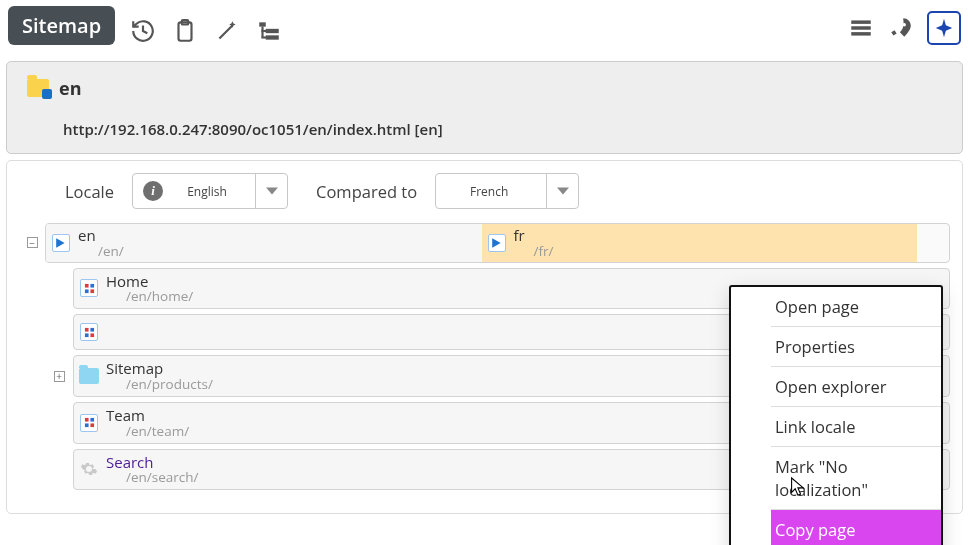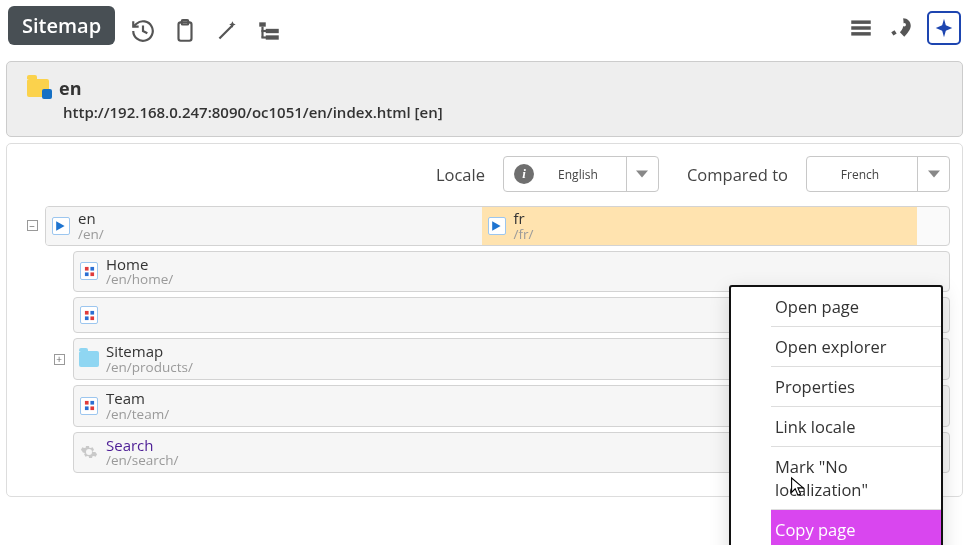--- a/index.html
+++ b/index.html
@@ -10,30 +10,30 @@
   .toolbar .right { margin-left: auto; display:flex; gap:12px; align-items:center; }
   .sitemap-btn { background:#484f54; color:#fff; border-radius:6px; padding:6px 14px; font-size:20px; font-weight:600; user-select:none; }
   .tb-icon { width:28px; height:28px; display:flex; align-items:center; justify-content:center; color:#555; }
   .tb-icon svg { width:26px; height:26px; }
   .launch-box { width:34px; height:34px; border:2px solid #1d45b0; border-radius:5px; display:flex; align-items:center; justify-content:center; }
 
   
   .panel { margin: 10px 6px 4px 6px; border:1px solid #ccc; border-radius:5px; background:#eeeeee; padding:14px 20px 14px 20px; }
   .panel .title-row { display:flex; align-items:center; gap:10px; }
   .panel .title { font-weight:700; font-size:18px; color:#333; }
-  .panel .url { margin-top:2px; margin-left:36px; font-size:15px; font-weight:600; color:#333; }
+  .panel .url { margin-top:19px; margin-left:36px; font-size:15px; font-weight:600; color:#333; }
 
   .folder-icon { display:inline-block; width:22px; height:18px; position:relative; }
   .folder-icon .tab { position:absolute; top:-4px; left:0; width:10px; height:4px; background:#fbd24c; border-top-left-radius:2px; border-top-right-radius:2px; }
   .folder-icon .body { position:absolute; inset:0; background:#fbd24c; border-radius:2px; }
   .folder-icon .badge { position:absolute; right:-3px; bottom:-2px; width:10px; height:10px; background:#1670c4; border-radius:2px; }
 
   
   .content { margin:6px 6px 0 6px; border:1px solid #ddd; border-radius:5px; padding:12px 12px 18px 12px; }
-  .locale-row { display:flex; align-items:center; gap:18px; margin-left:46px;justify-content:flex-end; }
+  .locale-row { display:flex; align-items:center; gap:18px; margin-left:46px; }
   .loc-label { font-size:16.5px; color:#444; }
   .select { border:1px solid #c8c8c8; border-radius:4px; height:36px; display:flex; align-items:center; background:#fff; }
   .select .val { padding:0 16px 0 12px; font-size:12px; color:#444; min-width:92px; text-align:center; }
   .select .info-i { width:20px; height:20px; border-radius:50%; background:#6f6f6f; color:#fff; display:inline-flex; align-items:center; justify-content:center; margin-left:10px; font-weight:700; font-size:13px; font-family:Georgia, serif; font-style:italic; }
   .select .caret { border-left:1px solid #c8c8c8; height:100%; width:32px; display:flex; align-items:center; justify-content:center; }
   .caret svg { width:12px; height:12px; fill:#888; }
 
   
   .tree { margin-top:14px; }
   .tree-row { display:flex; align-items:stretch; margin-bottom:5px; }
@@ -42,21 +42,21 @@
   .expander { width:11px; height:11px; border:1px solid #999; display:flex; align-items:center; justify-content:center; font-size:10px; line-height:1; color:#666; background:#fff; }
 
   .row-card { flex:1; border:1px solid #d3d3d3; border-radius:4px; background:#f6f6f6; display:flex; align-items:center; min-height:36px; }
   .row-card.split { padding:0; background:#fafafa; overflow:hidden; }
   .split .half { flex:1; display:flex; align-items:center; padding:3px 4px 3px 2px; }
   .split .half.left { background:#f6f6f6; }
   .split .half.right { background:#ffe3af; }
   .row-inner { display:flex; align-items:center; padding:4px 2px; width:100%; }
   .ico { width:22px; height:22px; margin:0 6px 0 2px; display:flex; align-items:center; justify-content:center; flex-shrink:0; }
   .txt .t1 { font-size:15px; color:#333; line-height:1.12; }
-  .txt .t2 { font-size:13.5px; color:#9a9a9a; line-height:1.1; }
+  .txt .t2 { font-size:13.5px; color:#9a9a9a; line-height:1.1;margin-left:20px; }
   .txt.dim .t1 { color:#4c1d95; }
 
   .arrow-ico { width:18px; height:18px; border:1px solid #9cc6ef; border-radius:2px; background:#fff; display:flex; align-items:center; justify-content:center; }
   .arrow-ico svg { width:12px; height:12px; }
 
   .page-ico { width:18px; height:18px; border:1px solid #9cc6ef; border-radius:2px; background:#fff; display:flex; align-items:center; justify-content:center; }
 
   .folder-blue { width:20px; height:16px; position:relative; }
   .folder-blue .tab { position:absolute; top:-3px; left:0; width:9px; height:3px; background:#8fd6f2; border-top-left-radius:2px; border-top-right-radius:2px; }
   .folder-blue .body { position:absolute; inset:0; background:#8fd6f2; border-radius:2px; }
@@ -306,22 +306,22 @@
             </span>
       </div>
         </div>
     </div>
 
   </div>
 </div>
 
 <div class="ctxmenu">
   <div class="mi">Open page</div>
+  <div class="mi">Properties</div>
   <div class="mi">Open explorer</div>
-  <div class="mi">Properties</div>
   <div class="mi">Link locale</div>
   <div class="mi">Mark "No localization"</div>
   <div class="mi sel">Copy page</div>
   <div class="mi">Info</div>
 </div>
 
 <div class="cursor">
   <svg viewBox="0 0 20 24">
       <path d="M4 2l0 16 4-4 3 7 3-1-3-7 6 0z" fill="#fff" stroke="#000" stroke-width="1.2"></path>
     </svg>

